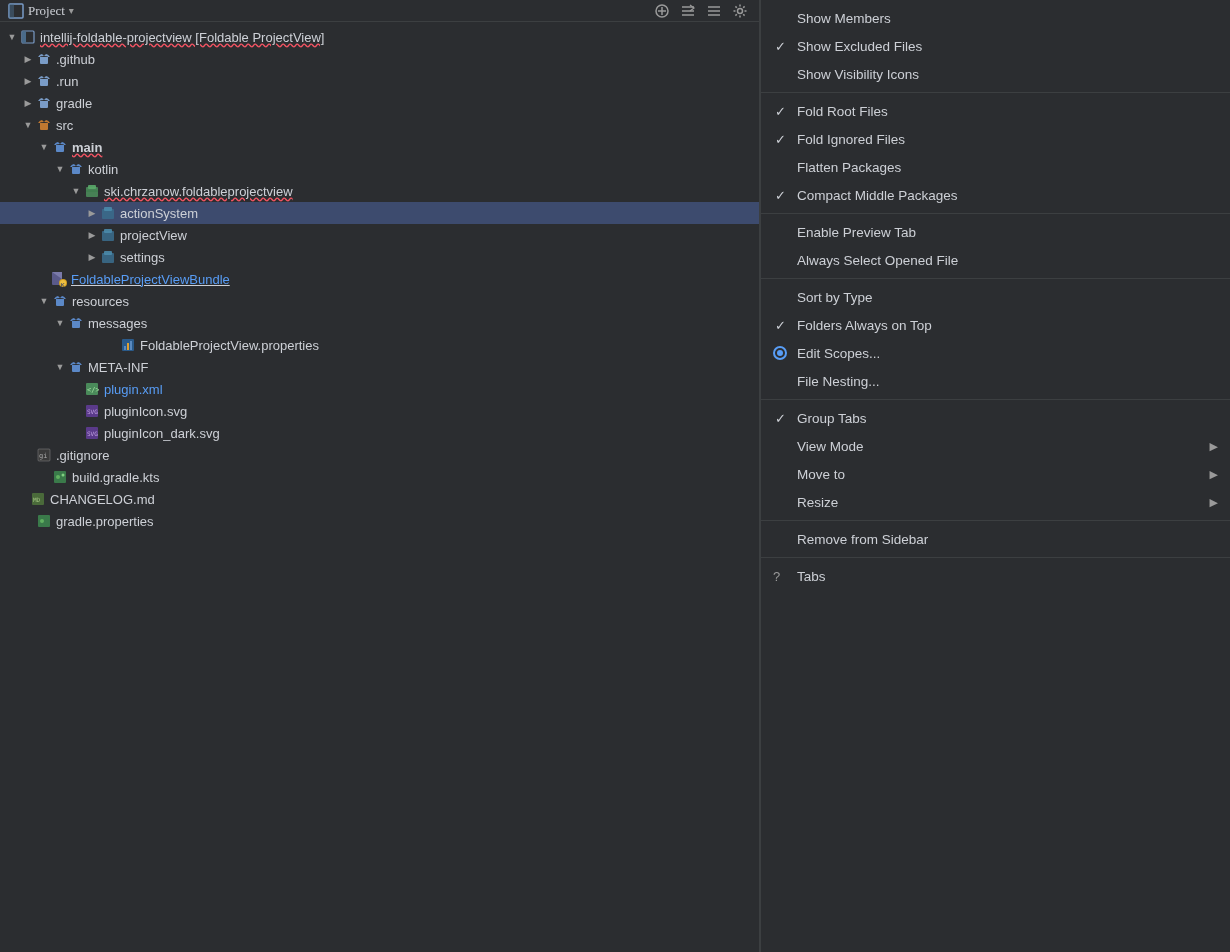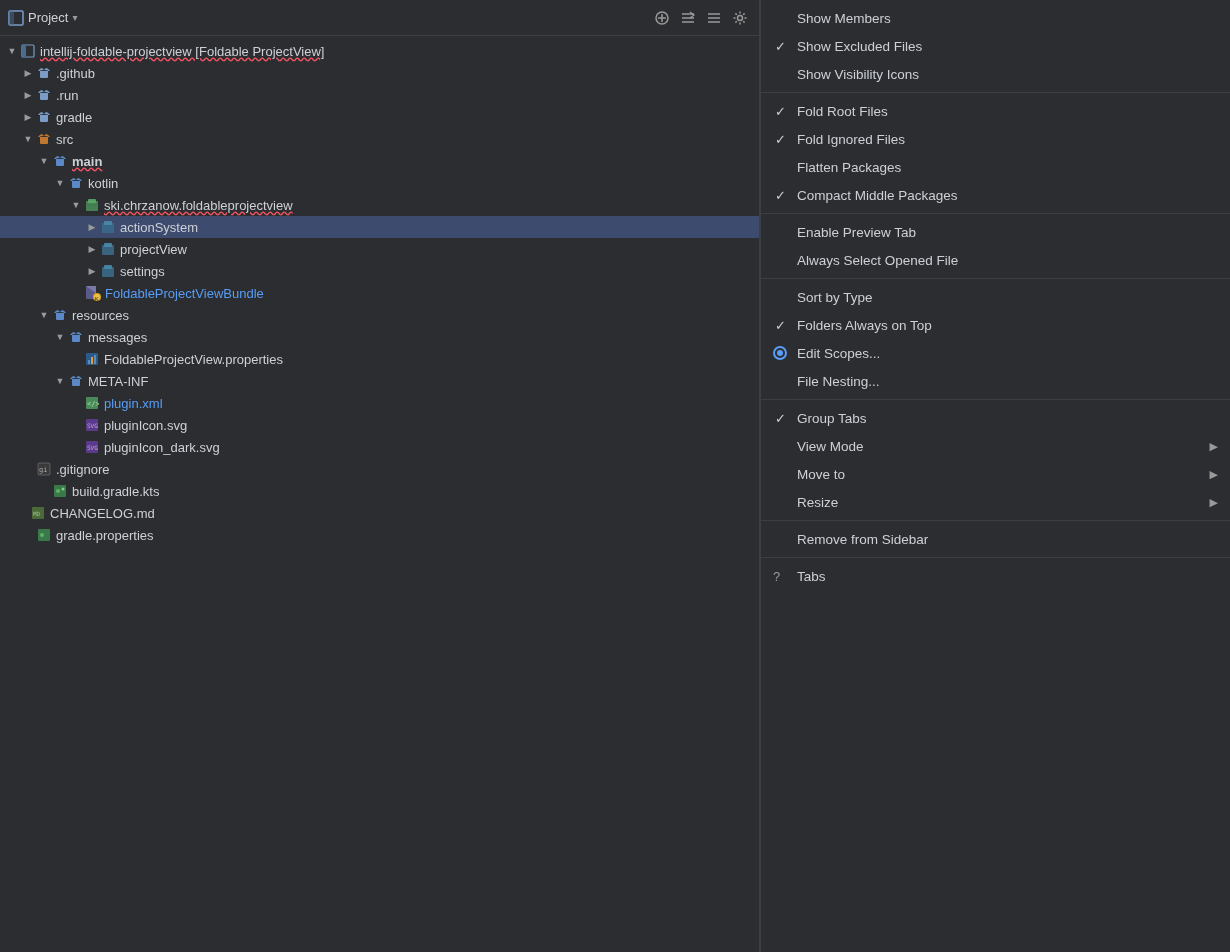--- a/index.html
+++ b/index.html
@@ -24,21 +24,22 @@
       border-right: 1px solid #3c3f41;
       flex-shrink: 0;
     }
 
     .panel-header {
       display: flex;
       align-items: center;
       padding: 4px 8px;
       background: #2b2d30;
       border-bottom: 1px solid #3c3f41;
-      height: 36px;
+      height: 22px;
+      font-family: Liberation Serif, serif;
     }
 
     .panel-title-area {
       display: flex;
       align-items: center;
       gap: 4px;
       flex: 1;
     }
 
     .panel-title {
@@ -385,21 +386,21 @@
       <span class="tree-arrow">▶</span>
       <span class="tree-icon">
         <svg width="14" height="14" viewBox="0 0 14 14">
           <rect x="1" y="3" width="12" height="10" rx="1" fill="#3a6a8a" opacity="0.9"></rect>
           <rect x="3" y="1" width="8" height="4" rx="1" fill="#4a8aaa" opacity="0.9"></rect>
         </svg>
       </span>
       <span class="tree-label">settings</span>
     </div>
 
-    <div class="tree-item" style="padding-left:69px;">
+    <div class="tree-item" style="padding-left:35px;text-decoration:underline;">
       <span class="tree-arrow" style="visibility:hidden;">▶</span>
       <span class="tree-icon">
 
         <svg width="16" height="16" viewBox="0 0 16 16">
           <rect x="1" y="1" width="10" height="13" rx="1" fill="#5a5a8a"></rect>
           <polygon points="1,1 11,1 11,8" fill="#7a7aaa"></polygon>
           <circle cx="12" cy="12" r="4" fill="#d4a020"></circle>
           <circle cx="12" cy="12" r="3" fill="#f0c040"></circle>
           <text x="9.5" y="15.5" font-size="6" fill="#5a5a5a" font-weight="bold">K</text>
         </svg>
@@ -420,21 +421,21 @@
     <div class="tree-item" style="padding-left:52px;">
       <span class="tree-arrow">▼</span>
       <span class="tree-icon">
         <svg width="14" height="12" viewBox="0 0 14 12">
           <path d="M1 4 Q3 1 5 1 L7 3 Q3 3 3 4 L3 10 Q3 11 4 11 L10 11 Q11 11 11 10 L11 4 Q11 3 7 3 L9 1 Q11 1 13 4" fill="#5b88c7"></path>
         </svg>
       </span>
       <span class="tree-label">messages</span>
     </div>
 
-    <div class="tree-item" style="padding-left:68px;text-align:center;">
+    <div class="tree-item" style="padding-left:104px;text-align:center;">
       <span class="tree-arrow" style="visibility:hidden;">▶</span>
       <span class="tree-icon">
 
         <svg width="14" height="14" viewBox="0 0 14 14">
           <rect x="1" y="1" width="12" height="12" rx="1" fill="#2a5a8a"></rect>
           <rect x="3" y="8" width="2" height="4" fill="#5a8ac0"></rect>
           <rect x="6" y="5" width="2" height="7" fill="#e0a030"></rect>
           <rect x="9" y="3" width="2" height="9" fill="#5a8ac0"></rect>
         </svg>
       </span>

